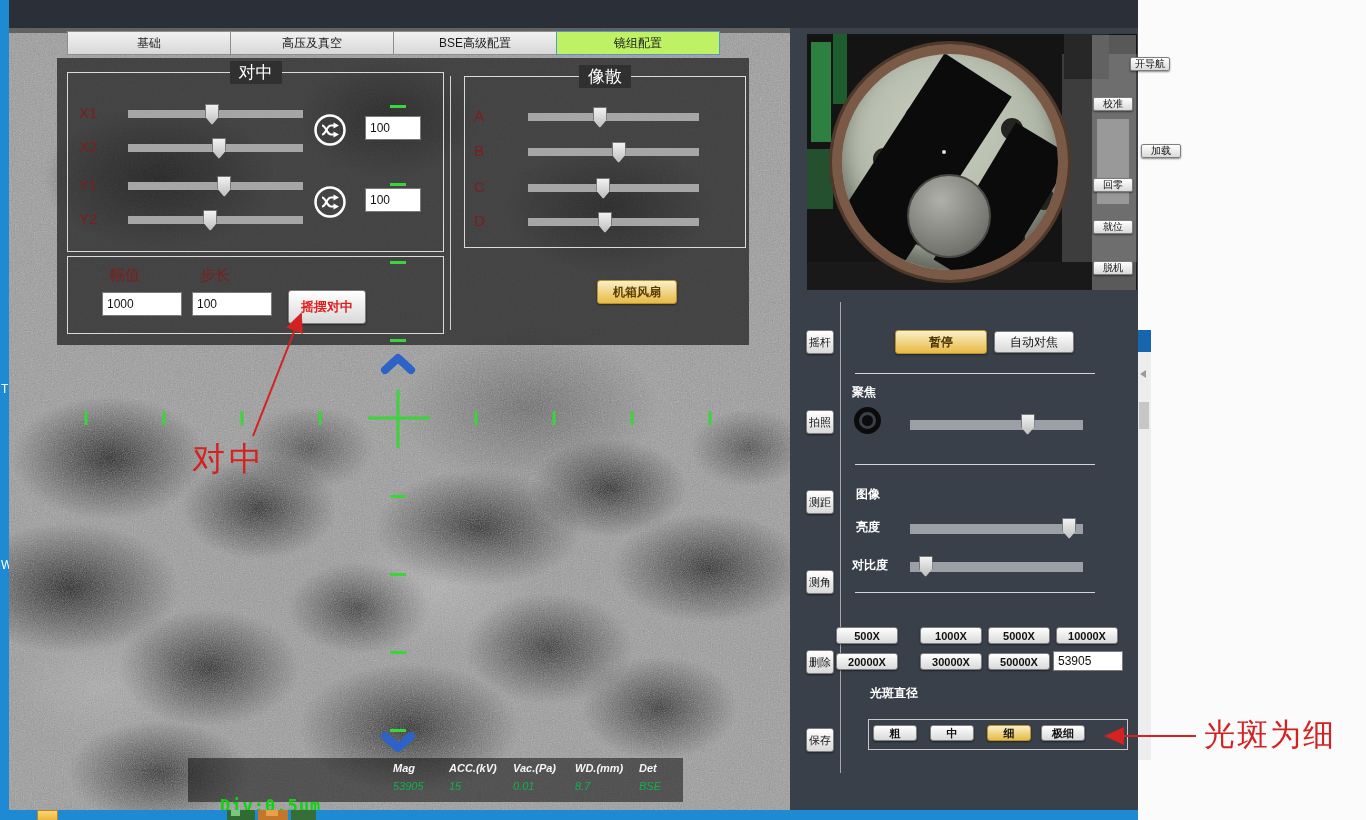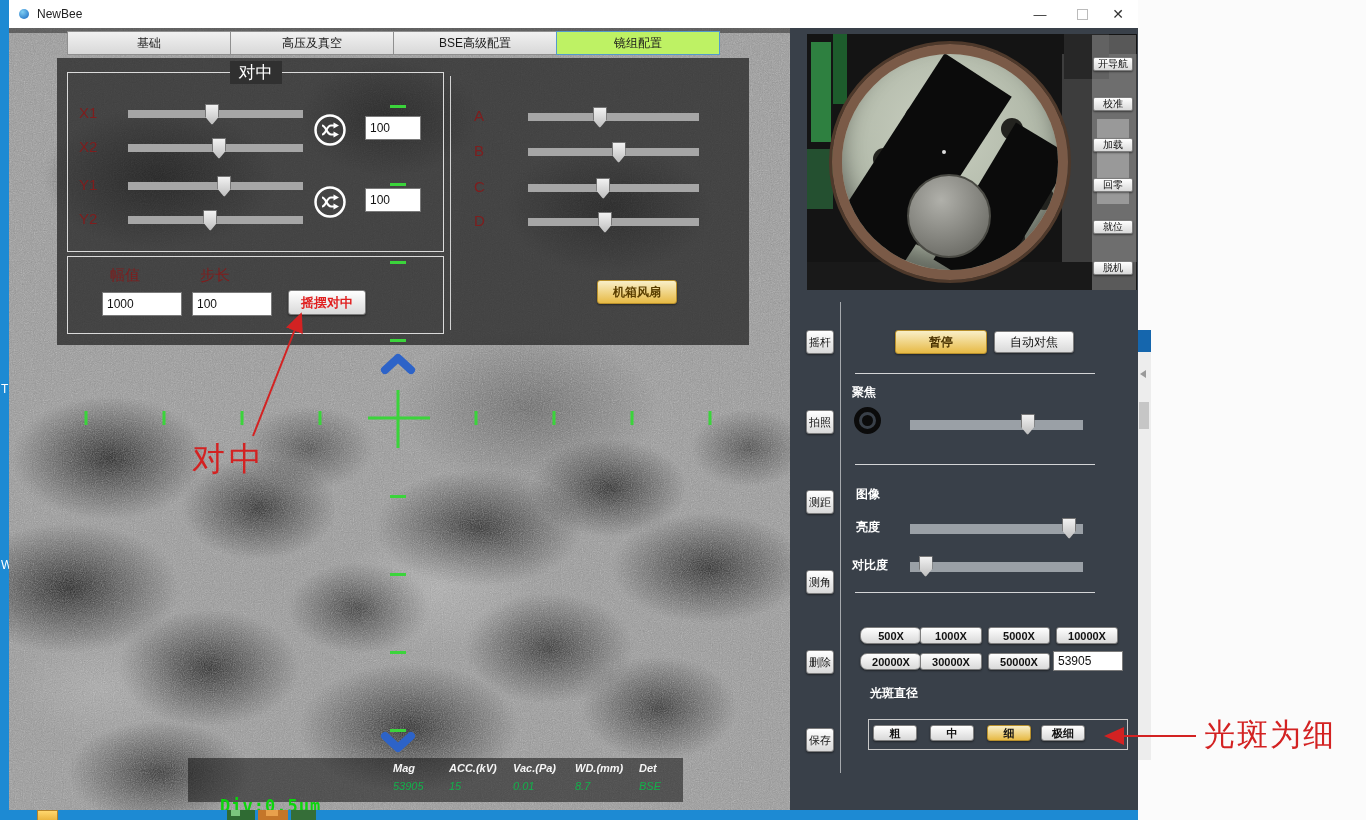--- a/index.html
+++ b/index.html
@@ -74,21 +74,21 @@
   .slider{position:absolute;background:#a6a6a6;}
   .cfg .slider{height:8px;}
   .thumb{position:absolute;top:-6px;width:12px;height:19px;background:linear-gradient(#f2f2f2,#bfbfbf);
     border:1px solid #777;clip-path:polygon(0 0,100% 0,100% 60%,50% 100%,0 60%);transform:translateX(-50%);}
   .shuf{position:absolute;width:36px;height:36px;}
   .cfg-input{position:absolute;background:#fff;border:1px solid #7a7a7a;font-size:12px;padding:0 0 0 4px;
     font-family:"Liberation Sans","DejaVu Sans",sans-serif;color:#111;}
   .btn{display:flex;align-items:center;justify-content:center;background:linear-gradient(#ffffff,#d9d9d9);
     border:1px solid #7d7d7d;border-radius:3px;box-shadow:0 1px 2px rgba(0,0,0,.45);color:#111;box-sizing:border-box;}
   .btn.gold{background:linear-gradient(#f9efc8,#e7ba45);border-color:#b8902c;}
-  .wobble-btn{position:absolute;left:231px;top:232px;width:78px;height:25px;font-size:13px;font-weight:bold;color:#e01f1f;}
+  .wobble-btn{position:absolute;left:231px;top:232px;width:78px;height:34px;font-size:13px;font-weight:bold;color:#e01f1f;}
   .fan-btn{position:absolute;left:540px;top:222px;width:80px;height:24px;font-size:12px;color:#5a3e00;font-weight:bold;}
   
   .markers{position:absolute;left:0;top:0;z-index:6;pointer-events:none;}
   
   .statusband{position:absolute;left:179px;top:730px;width:495px;height:44px;background:rgba(18,18,18,.55);z-index:4;}
   .scalebar{position:absolute;left:32px;top:11px;font-family:"DejaVu Sans Mono",monospace;font-size:17px;
     color:#0bd60b;font-weight:bold;letter-spacing:1px;margin-top:27px;}
   .stat-table{position:absolute;left:205px;top:4px;display:flex;}
   .stat-col{text-align:left;}
   .stat-col .h{color:#f5f5f5;font-size:11px;font-weight:bold;font-style:italic;}
@@ -109,35 +109,35 @@
     box-shadow:inset 0 -16px 22px rgba(0,0,0,.4),0 0 0 3px #4e392b;}
   .hole{position:absolute;width:22px;height:22px;border-radius:50%;background:#23231f;}
   .tape{position:absolute;background:#0b0b0b;}
   .tape1{left:39px;top:4px;width:80px;height:210px;transform:rotate(33deg);}
   .tape2{left:128px;top:74px;width:66px;height:160px;transform:rotate(31deg);}
   .stub{position:absolute;left:65px;top:120px;width:80px;height:80px;border-radius:50%;border:2px solid #4a4a44;
     background:radial-gradient(circle at 40% 30%,#b0b0aa,#7e7e78 60%,#5c5c56);}
   .tapedot{position:absolute;left:100px;top:96px;width:4px;height:4px;border-radius:50%;background:#ddd;}
   .navstrip{position:absolute;left:302px;top:7px;width:44px;height:255px;background:rgba(170,170,170,.45);}
   .nav-btn{position:absolute;left:303px;width:40px;height:14px;font-size:10px;line-height:12px;border-radius:2px;}
-  .nb0{top:29px;} .nb1{top:69px;} .nb2{top:110px;} .nb3{top:150px;} .nb4{top:192px;} .nb5{top:233px;}
+  .nb0{top:29px;margin-left:37px;} .nb1{top:69px;} .nb2{top:116px;margin-left:48px;} .nb3{top:150px;} .nb4{top:192px;} .nb5{top:233px;}
   .tool-btn{position:absolute;left:16px;width:28px;height:24px;font-size:11px;}
   .tb0{top:302px;font-family:Liberation Serif, serif;} .tb1{top:382px;} .tb2{top:462px;} .tb3{top:542px;} .tb4{top:622px;} .tb5{top:700px;}
   .vdiv{position:absolute;left:50px;top:274px;width:1px;height:471px;background:rgba(255,255,255,.55);}
   .hline{position:absolute;left:65px;width:240px;height:1px;background:rgba(240,240,240,.85);}
   .hl1{top:345px;} .hl2{top:436px;} .hl3{top:564px;}
   .pause-btn{position:absolute;left:105px;top:302px;width:92px;height:24px;font-size:12px;font-weight:bold;color:#4a3200;}
   .af-btn{position:absolute;left:204px;top:303px;width:80px;height:22px;font-size:12px;}
   .rp-label{position:absolute;color:#fff;font-weight:bold;font-size:12px;}
   .target{position:absolute;left:64px;top:379px;width:27px;height:27px;border-radius:50%;border:5px solid #0b0b0b;box-sizing:border-box;}
   .target::after{content:"";position:absolute;left:50%;top:50%;width:11px;height:11px;margin:-5.5px 0 0 -5.5px;border-radius:50%;background:#0b0b0b;}
   .rp .slider{height:10px;background:#9aa0a6;}
   .mag-btn{position:absolute;width:62px;height:17px;font-size:11px;font-weight:bold;}
   .mr0{top:599px;} .mr1{top:625px;}
-  .mc0{left:70px;border-radius:7px;} .mc1{left:130px;} .mc2{left:198px;} .mc3{left:266px;}
+  .mc0{left:46px;} .mc1{left:130px;} .mc2{left:198px;} .mc3{left:266px;}
   .mag-input{position:absolute;left:263px;top:623px;width:64px;height:18px;}
   .spot-box{position:absolute;left:78px;top:691px;width:258px;height:29px;border:1px solid #c8c8c8;}
   .spot-btn{position:absolute;top:697px;width:44px;height:16px;font-size:11px;font-weight:bold;}
   .sp0{left:83px;} .sp1{left:140px;} .sp2{left:197px;} .sp3{left:251px;}
   
   .note{position:absolute;color:#d32222;font-family:"DejaVu Serif","Liberation Serif",serif;z-index:100;}
   .note-center{left:192px;top:437px;font-size:33px;letter-spacing:4px;}
   .note-spot{left:1204px;top:714px;font-size:31px;letter-spacing:2px;}
   .redsvg{position:absolute;left:0;top:0;z-index:99;pointer-events:none;}
 </style>
@@ -161,33 +161,20 @@
     </div>
   <div class="tb-orange">
       <i></i>
     </div>
   <div class="tb-green2"></div>
   <div class="tb-teal"></div>
 </div>
 
 <div class="app">
 
-  <div class="titlebar">
-    <span class="appicon"></span>
-    <span class="apptitle">NewBee</span>
-    <div class="wbtn min">
-        <span>—</span>
-      </div>
-    <div class="wbtn max">
-        <span class="maxbox"></span>
-      </div>
-    <div class="wbtn close">
-        <span>✕</span>
-      </div>
-  </div>
 
   <div class="sem">
     <div class="sem-blobs"></div>
     <svg class="sem-noise" width="781" height="782" xmlns="http://www.w3.org/2000/svg">
       <filter id="nz">
           <feTurbulence type="fractalNoise" baseFrequency="0.9" numOctaves="2" seed="3" stitchTiles="stitch"></feTurbulence>
           <feColorMatrix type="saturate" values="0"></feColorMatrix>
         </filter>
       <rect width="781" height="782" filter="url(#nz)" opacity="0.5"></rect>
     </svg>
@@ -233,20 +220,23 @@
         <path d="M10 22.5 C14 22.5 14.5 13.5 19 13.5 L22 13.5" fill="none" stroke="#fff" stroke-width="2.2"></path>
         <path d="M10 13.5 C14 13.5 14.5 22.5 19 22.5 L22 22.5" fill="none" stroke="#fff" stroke-width="2.2"></path>
         <path d="M21.5 10.5 L27 13.5 L21.5 16.5 z" fill="#fff"></path>
         <path d="M21.5 19.5 L27 22.5 L21.5 25.5 z" fill="#fff"></path>
       </svg>
       <input class="cfg-input" style="left: 308px; top: 58px; width: 50px; height: 22px;" value="100">
       <input class="cfg-input" style="left: 308px; top: 130px; width: 50px; height: 22px;" value="100">
 
       <div class="vsep"></div>
 
+      <div class="gb gb-astig">
+        <span class="gb-legend">像散</span>
+      </div>
       <span class="cfg-label" style="left:417px;top:49px">A</span>
       <div class="slider" style="left:471px;top:55px;width:171px">
         <span class="thumb" style="left: 42%;"></span>
       </div>
       <span class="cfg-label" style="left:417px;top:84px">B</span>
       <div class="slider" style="left:471px;top:90px;width:171px">
         <span class="thumb" style="left: 53%;"></span>
       </div>
       <span class="cfg-label" style="left:417px;top:120px">C</span>
       <div class="slider" style="left:471px;top:126px;width:171px">

